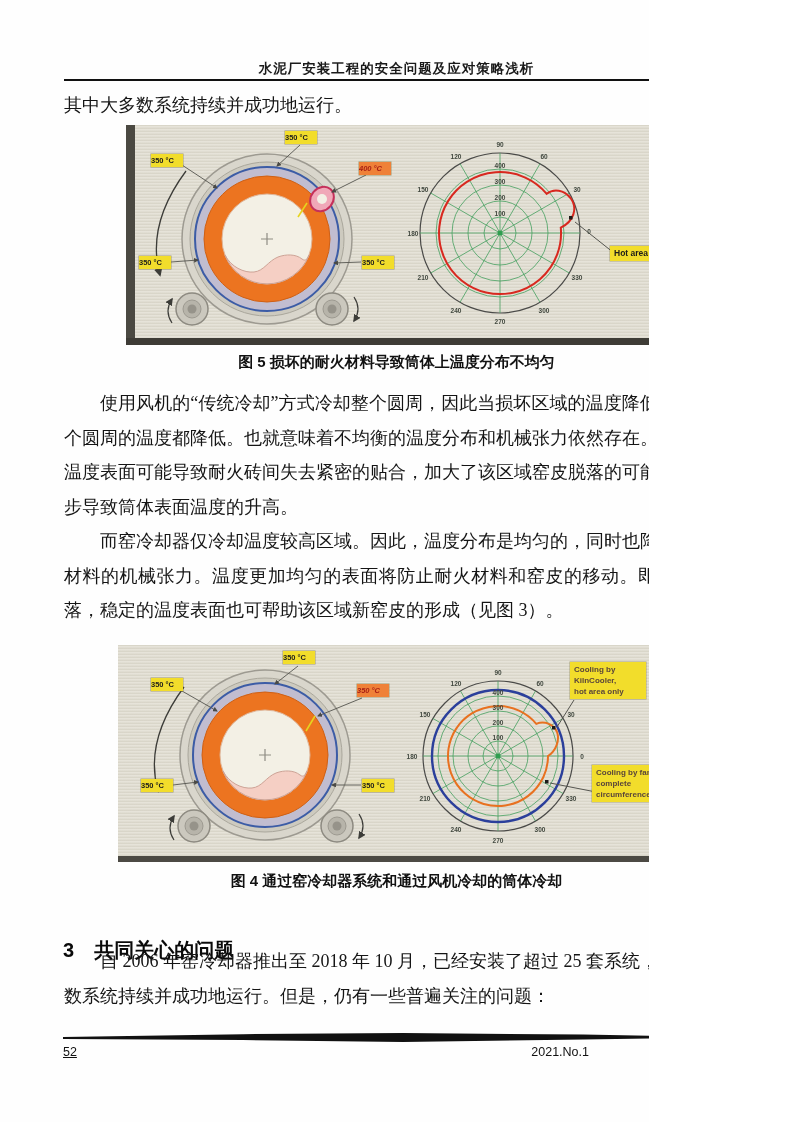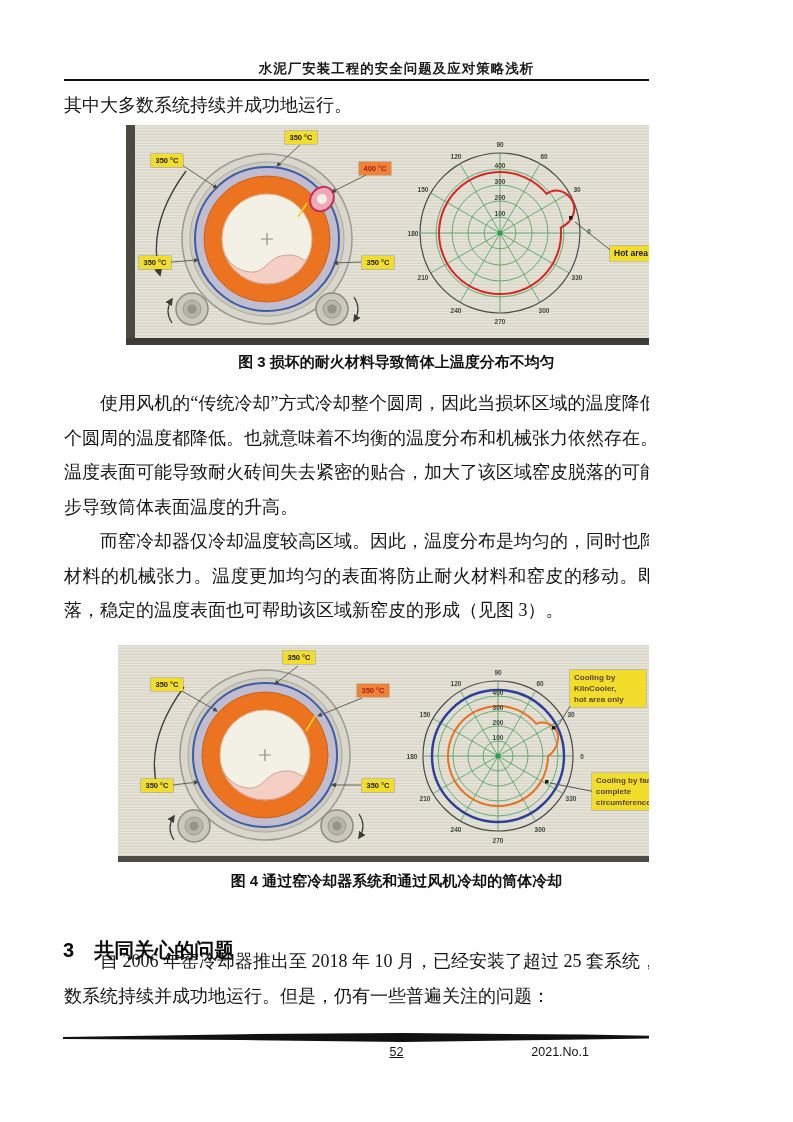--- a/index.html
+++ b/index.html
@@ -14,38 +14,38 @@
             text-align:justify;color:#151515;}
   .indent{text-indent:2em;}
   
   .caption{position:absolute;left:0;width:793px;text-align:center;
            font:600 15px/20px "Liberation Sans",sans-serif;color:#111;}
   
   .heading{position:absolute;left:63px;top:906px;font:700 20px/30px "Liberation Sans",sans-serif;color:#0a0a0a;margin-top:29px;}
   .heading .num{margin-right:20px;}
   
   .footer-rule{position:absolute;left:63px;top:1033px;width:667px;height:10px;}
-  .footer-page{position:absolute;left:63px;top:1045px;width:667px;text-align:center;
+  .footer-page{position:absolute;left:63px;top:1045px;width:667px;
                font:12.5px "Liberation Sans",sans-serif;color:#111;text-decoration:underline;}
   .footer-issue{position:absolute;right:60px;top:1045px;font:12.5px "Liberation Sans",sans-serif;color:#111;}
   
   .figure{position:absolute;background-color:#e5e2d7;
           background-image:repeating-linear-gradient(0deg, rgba(175,170,152,.22) 0px, rgba(175,170,152,.22) 1px, rgba(255,255,255,.10) 2px, rgba(0,0,0,0) 3px);}
   .figure svg{position:absolute;left:0;top:0;}
   .temp-label{position:absolute;width:32px;height:13px;background:#f2dd2b;color:#1d1d1d;
-              font:700 7.5px/13px "Liberation Sans",sans-serif;text-align:center;
+              font:700 7.5px/13px "Liberation Sans",sans-serif;
               box-shadow:0 0 0 .5px rgba(110,100,30,.55);}
-  .temp-label.orange{background:#ef8138;color:#a81f15;}
+  .temp-label.orange{background:#ef8138;color:#a81f15;font-style:italic;}
   .pnum{position:absolute;font:600 6.5px/7px "Liberation Sans",sans-serif;color:#41483f;
         transform:translate(-50%,-50%);white-space:nowrap;}
   .pol-label{position:absolute;background:#f2dd2b;font:700 8px/11px "Liberation Sans",sans-serif;
              padding:2px 4px;box-shadow:0 0 0 .5px rgba(110,100,30,.5);}
   .pol-label span{display:block;}
   .hot-label{color:#20201a;font-size:8.5px;text-align:right;}
-  .cool-label{color:#5a463a;margin-top:8px;}
+  .cool-label{color:#5a463a;}
 </style>
 </head>
 <body>
 
 <div class="page">
 
   <div class="header-title">水泥厂安装工程的安全问题及应对策略浅析</div>
   <div class="header-rule"></div>
 
   <div class="bodytext" style="top:88px">其中大多数系统持续并成功地运行。</div>
@@ -133,21 +133,21 @@
     <div class="pnum" style="left:297px;top:64px">150</div>
     <div class="pnum" style="left:330px;top:31px">120</div>
 
     <div class="pnum" style="left:374px;top:40px">400</div>
     <div class="pnum" style="left:374px;top:56px">300</div>
     <div class="pnum" style="left:374px;top:72px">200</div>
     <div class="pnum" style="left:374px;top:88px">100</div>
 
     <div class="pol-label hot-label" style="left:484px;top:121px">Hot area</div>
   </div>
-  <div class="caption" style="top:352px">图 3 损坏的耐火材料导致筒体上温度分布不均匀</div>
+  <div class="caption" style="top:352px">图 5 损坏的耐火材料导致筒体上温度分布不均匀</div>
 
   <div class="bodytext indent" style="top:386px">使用风机的“传统冷却”方式冷却整个圆周，因此当损坏区域的温度降低时，则整个圆周的温度都降低。也就意味着不均衡的温度分布和机械张力依然存在。不均衡的温度表面可能导致耐火砖间失去紧密的贴合，加大了该区域窑皮脱落的可能性，进一步导致筒体表面温度的升高。</div>
   <div class="bodytext indent" style="top:524px">而窑冷却器仅冷却温度较高区域。因此，温度分布是均匀的，同时也降低了耐火材料的机械张力。温度更加均匀的表面将防止耐火材料和窑皮的移动。即使窑皮脱落，稳定的温度表面也可帮助该区域新窑皮的形成（见图 3）。</div>
 
   <div class="figure" style="left:118px;top:645px;width:554px;height:217px">
     <svg width="554" height="217" viewBox="0 0 554 217">
       <defs>
         <marker id="arr4" viewBox="0 0 10 10" refX="8" refY="5" markerWidth="5.5" markerHeight="5.5" orient="auto">
             <path d="M0,0 L10,5 L0,10 z" fill="#4a4a46"></path>
           </marker>

